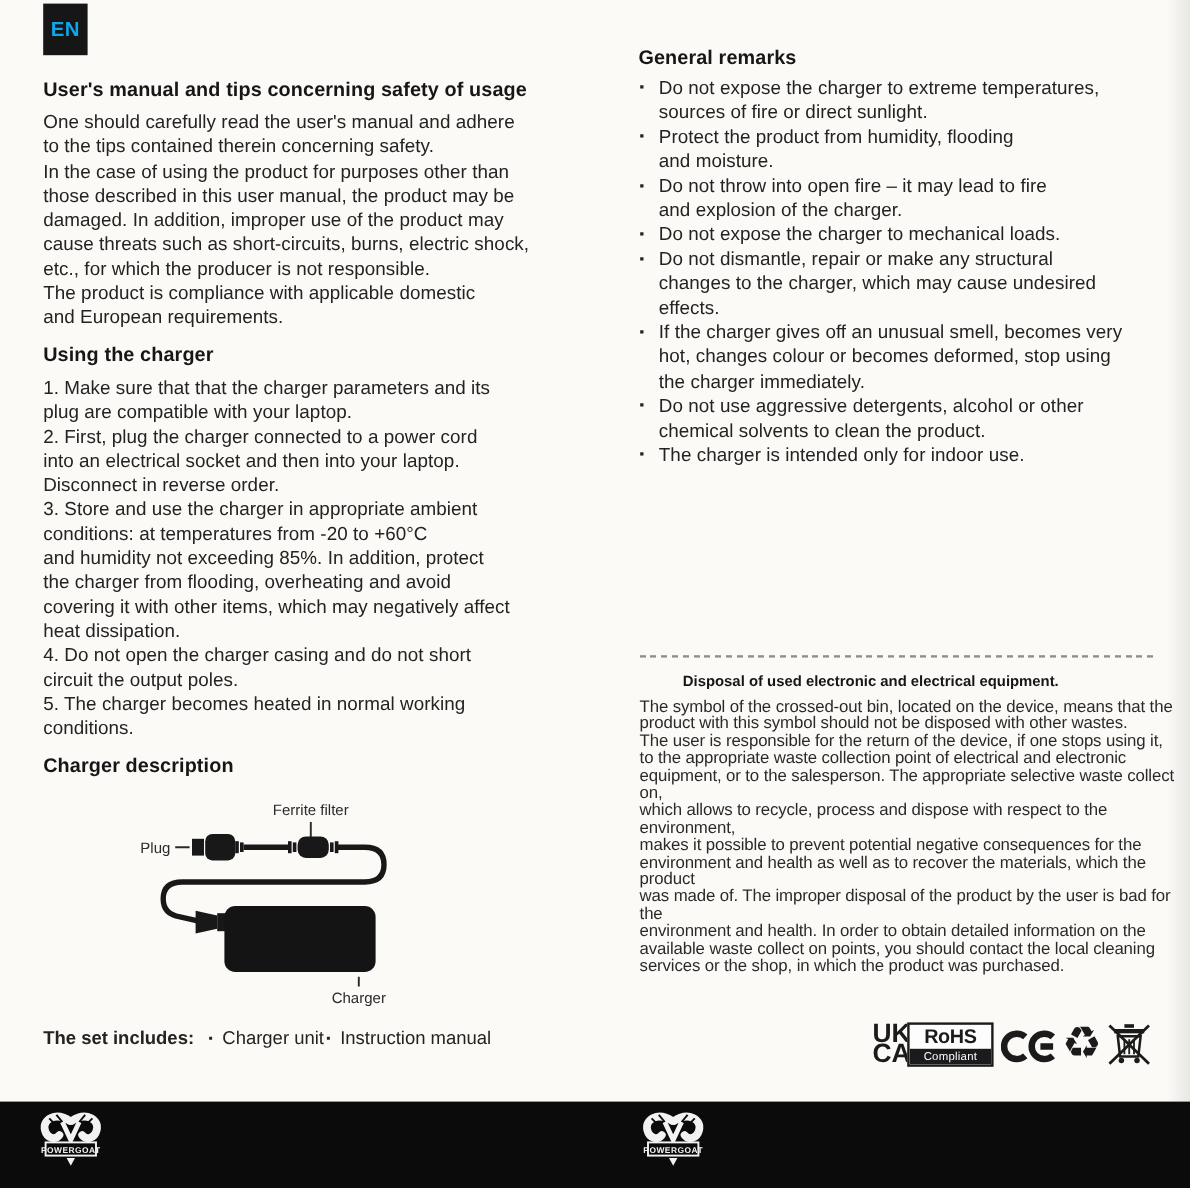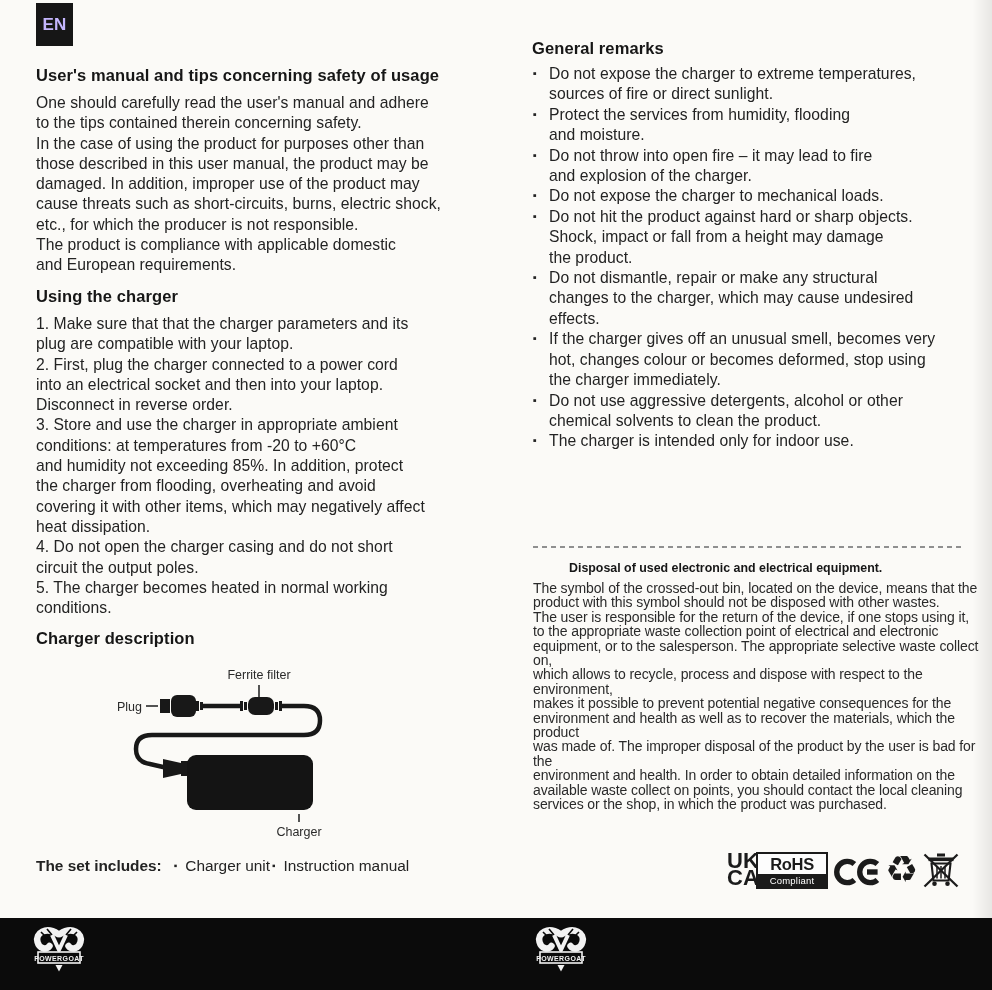--- a/index.html
+++ b/index.html
@@ -10,21 +10,21 @@
     font-family:"Liberation Sans", sans-serif;
     color:#232323;
     overflow:hidden;
   }
   .abs { position:absolute; }
   .pre { white-space:pre-line; }
 
   
   .en-badge {
     left:36px; top:3px; width:37px; height:43px;
-    background:#161616; color:#c4b5fd;
+    background:#161616; color:#0ea5e9;
     display:flex; align-items:center; justify-content:center;
     font-weight:bold; font-size:17px; letter-spacing:.3px;
   }
 
   
   .h1 { font-weight:bold; font-size:16.5px; color:#161616; letter-spacing:.1px; }
   .body-text { font-size:15.7px; line-height:20.3px; letter-spacing:.05px; }
 
   
   .col-left  { left:36px;  width:452px; }
@@ -149,28 +149,25 @@
   <span>Charger unit</span>
   <span class="sq">▪</span>
   <span>Instruction manual</span>
 </div>
 
 <div class="abs col-right h1" style="top:39px;">General remarks</div>
 
 <ul class="abs col-right remarks" style="top:64px;">
   <li>Do not expose the charger to extreme temperatures,
 sources of fire or direct sunlight.</li>
-  <li>Protect the services from humidity, flooding
+  <li>Protect the product from humidity, flooding
 and moisture.</li>
   <li>Do not throw into open fire – it may lead to fire
 and explosion of the charger.</li>
   <li>Do not expose the charger to mechanical loads.</li>
-  <li>Do not hit the product against hard or sharp objects.
-Shock, impact or fall from a height may damage
-the product.</li>
   <li>Do not dismantle, repair or make any structural
 changes to the charger, which may cause undesired
 effects.</li>
   <li>If the charger gives off an unusual smell, becomes very
 hot, changes colour or becomes deformed, stop using
 the charger immediately.</li>
   <li>Do not use aggressive detergents, alcohol or other
 chemical solvents to clean the product.</li>
   <li>The charger is intended only for indoor use.</li>
 </ul>

